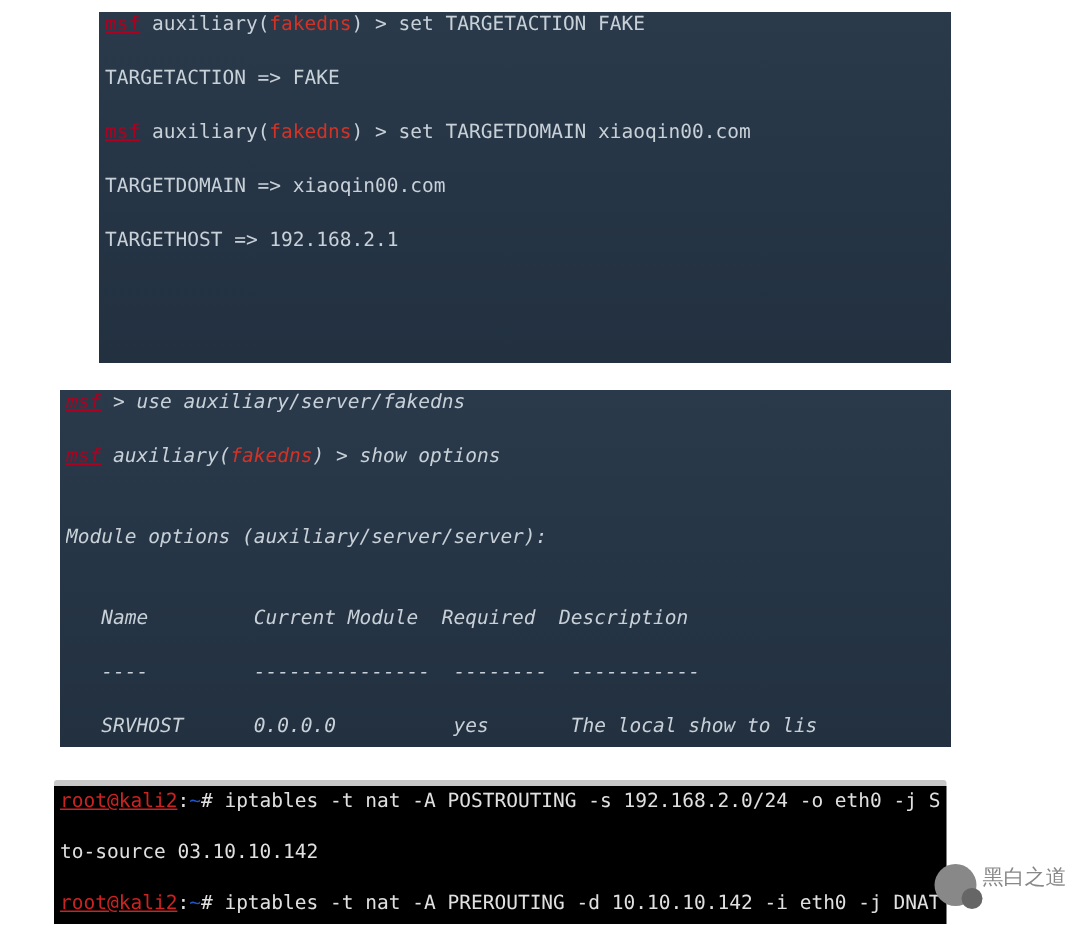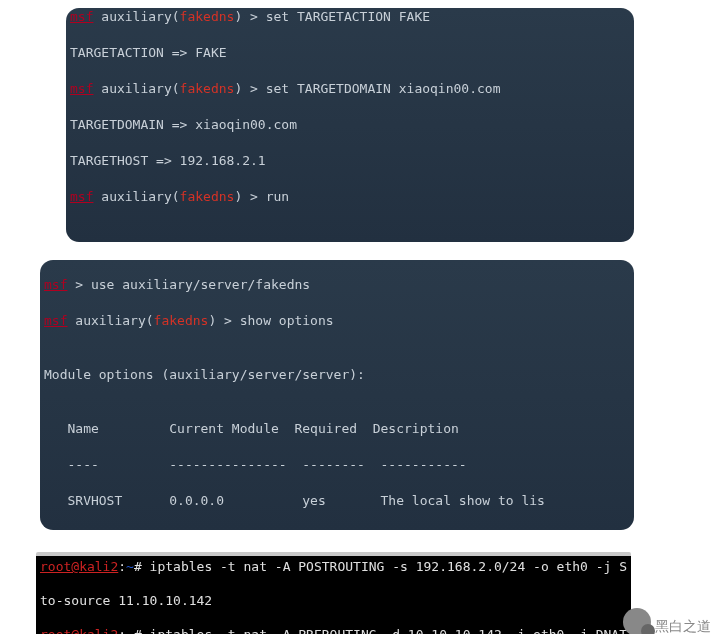--- a/index.html
+++ b/index.html
@@ -10,41 +10,40 @@
     font-size: 13px;
     width: 719px;
   }
   .terminal {
     background: linear-gradient(to bottom, #2a3a4a, #223040);
     color: #c8d0d8;
     overflow: hidden;
     white-space: pre;
     line-height: 18px;
     position: relative;
-    border-radius: 13px;
   }
   .term1 { margin: 8px 0 0 66px; width: 560px; height: 234px; padding: 0 4px; }
-  .term2 { margin: 18px 0 0 40px; width: 586px; height: 238px; padding: 16px 4px; }
+  .term2 { margin: 18px 0 0 40px; width: 586px; height: 238px; padding: 0 4px; font-style: italic; }
   .term3-wrap { margin: 22px 0 0 36px; width: 595px; }
   .term3-bar { height: 4px; background: #c8c8c8; border-top-left-radius:2px; border-top-right-radius:2px;}
   .term3 { background: #000000; color: #e0e0e0; overflow: hidden; white-space: pre; line-height: 17px; padding: 2px 4px; height: 88px;}
   .msf { color: #b00020; text-decoration: underline; }
   .red { color: #d33226; }
   .rootprompt { color: #cc2222; text-decoration: underline; }
   .tilde { color: #2255cc; }
   .watermark {
     position: relative;
     height: 0;
   }
   .wm-inner {
     position: absolute;
     right: 8px;
     top: -40px;
     display: flex;
-    align-items: flex-end;
+    align-items: flex-start;
     gap: 4px;
     color: #888;
     font-family: sans-serif;
     font-size: 14px;
   }
   .wm-icon {
     width: 28px;
     height: 28px;
     background: #888;
     border-radius: 50%;
@@ -63,21 +62,20 @@
   .cut { text-overflow: clip; overflow:hidden; }
 </style>
 </head>
 <body>
 
 <div class="terminal term1" id="t1"><span class="line cut"><span class="msf">msf</span><span> auxiliary(</span><span class="red">fakedns</span><span>) &gt; set TARGETACTION FAKE</span></span>
 <span class="line cut"><span>TARGETACTION =&gt; FAKE</span></span>
 <span class="line cut"><span class="msf">msf</span><span> auxiliary(</span><span class="red">fakedns</span><span>) &gt; set TARGETDOMAIN xiaoqin00.com</span></span>
 <span class="line cut"><span>TARGETDOMAIN =&gt; xiaoqin00.com</span></span>
 <span class="line cut"><span>TARGETHOST =&gt; 192.168.2.1</span></span>
-<span class="line cut"><span class="msf">msf</span><span> auxiliary(</span><span class="red">fakedns</span><span>) &gt; run</span></span>
 
 
 
 
 
 </div>
 
 <div class="terminal term2" id="t2"><span class="line cut"><span class="msf">msf</span><span> &gt; use auxiliary/server/fakedns</span></span>
 <span class="line cut"><span class="msf">msf</span><span> auxiliary(</span><span class="red">fakedns</span><span>) &gt; show options</span></span>
 <span class="line cut"><span></span></span>
@@ -89,21 +87,21 @@
 
 
 
 
 
 </div>
 
 <div class="term3-wrap">
   <div class="term3-bar"></div>
   <div class="term3" id="t3"><span class="line cut"><span class="rootprompt">root@kali2</span><span>:</span><span class="tilde">~</span><span># iptables -t nat -A POSTROUTING -s 192.168.2.0/24 -o eth0 -j SNAT --</span></span>
-<span class="line cut"><span>to-source 11.10.10.142</span></span>
+<span class="line cut"><span>to-source 03.10.10.142</span></span>
 <span class="line cut"><span class="rootprompt">root@kali2</span><span>:</span><span class="tilde">~</span><span># iptables -t nat -A PREROUTING -d 10.10.10.142 -i eth0 -j DNAT --to </span></span>
 
 
 </div>
 </div>
 
 <div class="watermark">
   <div class="wm-inner">
     <span class="wm-icon"></span>
     <span>黑白之道</span>

